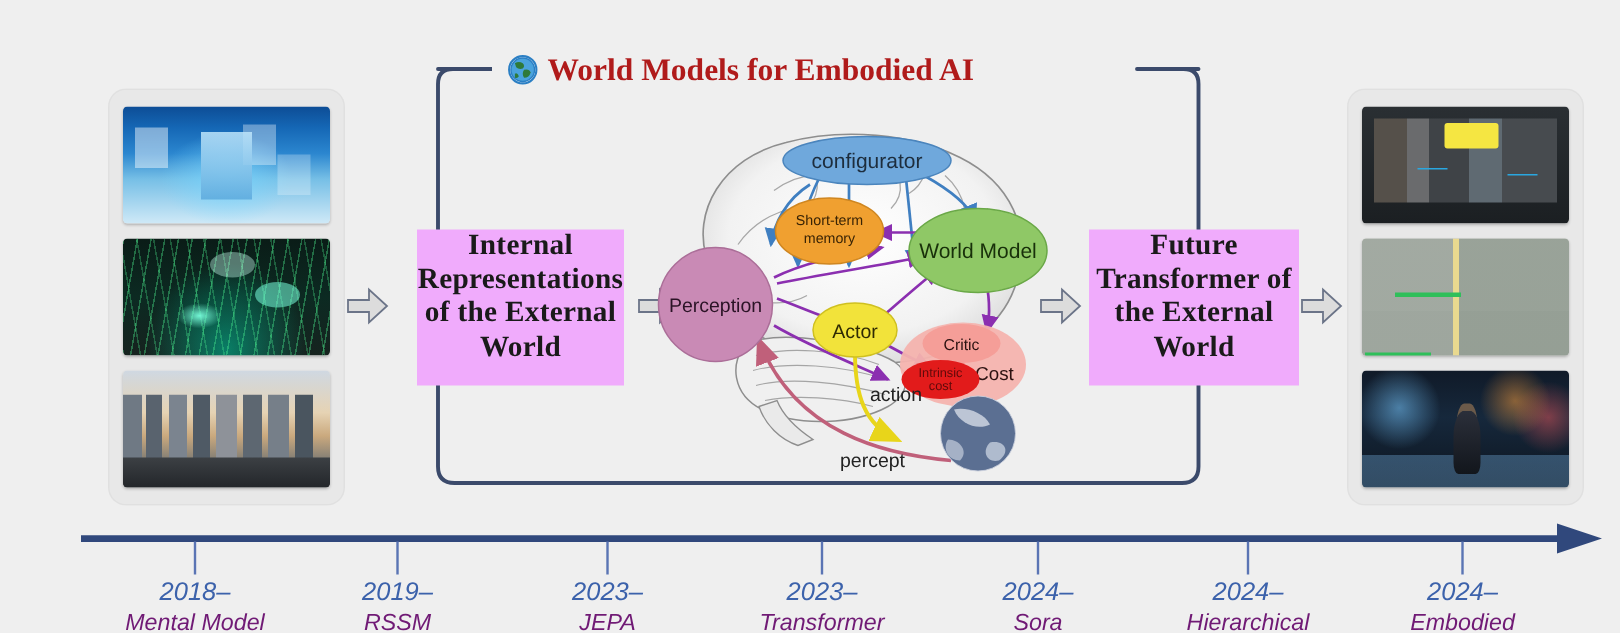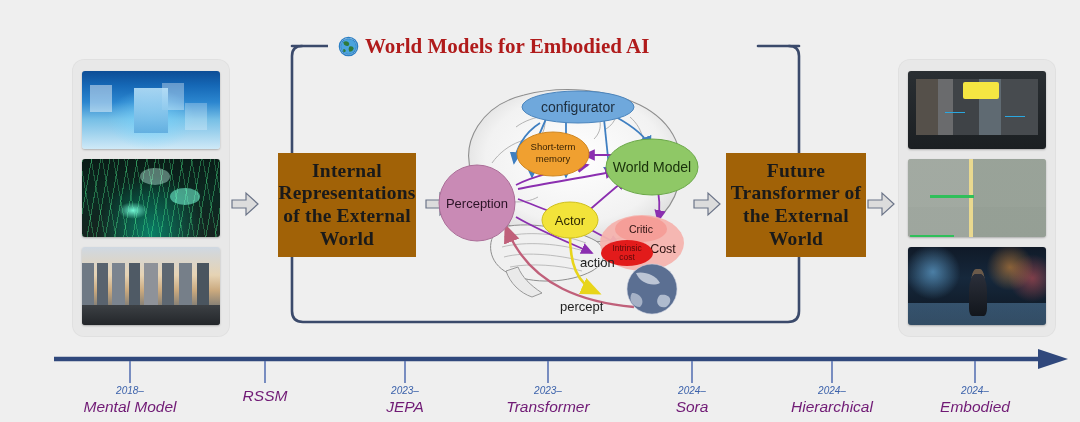--- a/index.html
+++ b/index.html
@@ -88,26 +88,26 @@
        radial-gradient(circle at 74% 26%, rgba(255,160,60,.5), transparent 20%),
        radial-gradient(circle at 90% 40%, rgba(255,90,90,.45), transparent 18%),
        linear-gradient(0deg, rgba(120,180,230,.35) 0 28%, transparent 28%);}
   .a-street:after{content:"";position:absolute;left:44%;top:34%;width:13%;height:54%;
       background:linear-gradient(#2b2f3a,#12161c);border-radius:40% 40% 18% 18%;
       box-shadow:0 -7px 0 -2px #6b5a4a;}
 
   
   .concept-box{
     position:absolute;
-    background:#a16207;
+    background:#f0abfc;
     font-family:"Liberation Serif", serif;
     font-weight:bold;
     color:#1a1a1a;
     text-align:center;
-    display:flex;align-items:center;justify-content:center;
+    display:flex;align-items:flex-start;justify-content:center;
     line-height:1.16;
     font-size:19.5px;
     letter-spacing:.2px;
   }
   .concept-box.left{left:258px;top:138px;width:138px;height:104px;}
   .concept-box.right{left:706px;top:138px;width:140px;height:104px;}
 
   
   .block-arrow{position:absolute;width:30px;height:30px;}
   .ba1{left:210px;top:174px;}
@@ -128,21 +128,21 @@
   .globe-icon{width:21px;height:21px;flex:0 0 21px;}
 
   
   .brain-area{position:absolute;left:400px;top:52px;width:300px;height:250px;}
 
   
   .tl-label{
     position:absolute;text-align:center;width:140px;
     font-family:"Liberation Sans", sans-serif;font-style:italic;
   }
-  .tl-year{font-size:10px;color:#3c62ab;}
+  .tl-year{font-size:17px;color:#3c62ab;}
   .tl-name{font-size:15.5px;color:#701a75;margin-top:2px;}
   .svg-layer{position:absolute;left:0;top:0;width:1080px;height:422px;pointer-events:none;}
 </style>
 </head>
 <body>
 
 <div id="stage">
 
   <svg class="svg-layer" viewBox="0 0 1080 422">
 
@@ -346,20 +346,21 @@
 
     <text x="160" y="200" font-family="Liberation Sans, sans-serif" font-size="13" fill="#222">action</text>
     <text x="140" y="244" font-family="Liberation Sans, sans-serif" font-size="13" fill="#222">percept</text>
   </svg>
 
   <div class="tl-label" style="left:40px;top:370px;">
     <div class="tl-year">2018–</div>
     <div class="tl-name">Mental Model</div>
   </div>
   <div class="tl-label" style="left:175px;top:370px;">
+    <div class="tl-year">2019–</div>
     <div class="tl-name">RSSM</div>
   </div>
   <div class="tl-label" style="left:315px;top:370px;">
     <div class="tl-year">2023–</div>
     <div class="tl-name">JEPA</div>
   </div>
   <div class="tl-label" style="left:458px;top:370px;">
     <div class="tl-year">2023–</div>
     <div class="tl-name">Transformer</div>
   </div>

